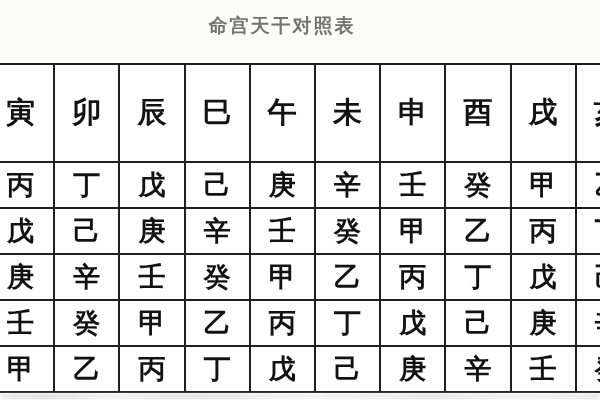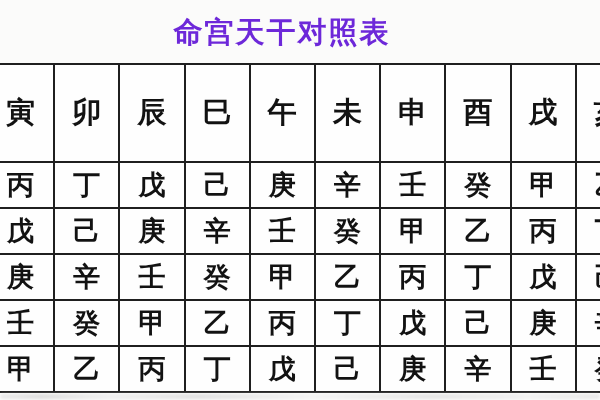--- a/index.html
+++ b/index.html
@@ -7,24 +7,24 @@
     position:relative;
     width:600px;height:400px;
     background:#fbfbfa;
     overflow:hidden;
     font-family:"DejaVu Sans","Liberation Sans",sans-serif;
   }
   .title{
     position:absolute;
     top:13px;left:0;width:564px;
     text-align:center;
-    font-size:29px;
+    font-size:19px;
     font-weight:800;
     letter-spacing:2px;
-    color:#6d28d9;
+    color:#737373;
     font-family:"DejaVu Sans","Liberation Sans",sans-serif;
     white-space:nowrap;
   }
   .stem-table{
     position:absolute;
     left:-14px;top:63px;
     width:656px;
     background:#fefefe;
     border:2px solid #1f1f1f;
     box-sizing:border-box;

